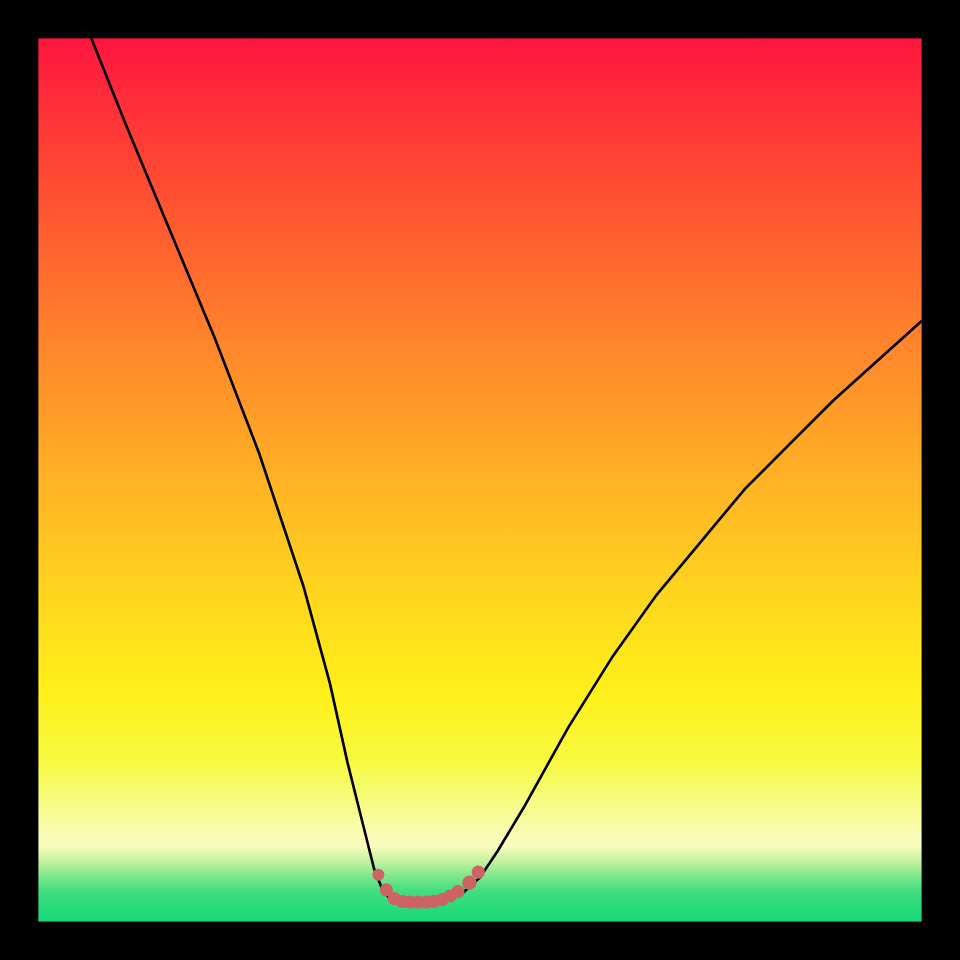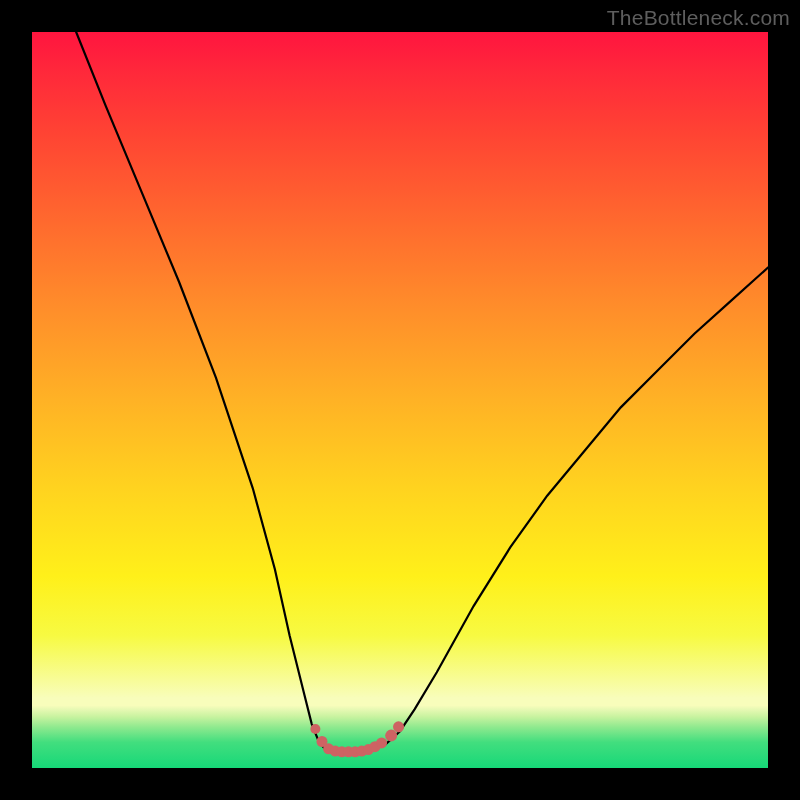--- a/index.html
+++ b/index.html
@@ -60,21 +60,20 @@
     top: 0;
     width: 736px;
     height: 736px;
     z-index: 5;
   }
 </style>
 </head>
 <body>
 
 <div class="frame">
-  <div class="watermark">TheBottleneck.com</div>
   <div class="plot">
     <svg class="curve" viewBox="0 0 736 736" preserveAspectRatio="none">
       <path id="curve-path" fill="none" stroke="#000000" stroke-width="2.2" stroke-linecap="round" d="M44.16 0.00 L73.60 73.60 L110.40 161.92 L147.20 250.24 L184.00 345.92 L220.80 456.32 L242.88 537.28 L257.60 603.52 L272.32 662.40 L279.68 691.84 L287.04 710.24 L294.40 718.34 L309.12 719.81 L323.84 719.81 L338.56 718.34 L353.28 712.45 L368.00 699.20 L382.72 677.12 L404.80 640.32 L441.60 574.08 L478.40 515.20 L515.20 463.68 L552.00 419.52 L588.80 375.36 L625.60 338.56 L662.40 301.76 L699.20 268.64 L736.00 235.52"></path>
       <g id="markers">
           <circle cx="283.36" cy="696.99" r="5.00" fill="#cd6363"></circle>
           <circle cx="289.98" cy="709.50" r="5.50" fill="#cd6363"></circle>
           <circle cx="296.61" cy="716.86" r="5.50" fill="#cd6363"></circle>
           <circle cx="303.23" cy="719.07" r="5.50" fill="#cd6363"></circle>
           <circle cx="309.86" cy="719.81" r="5.50" fill="#cd6363"></circle>
           <circle cx="316.48" cy="719.81" r="5.50" fill="#cd6363"></circle>

